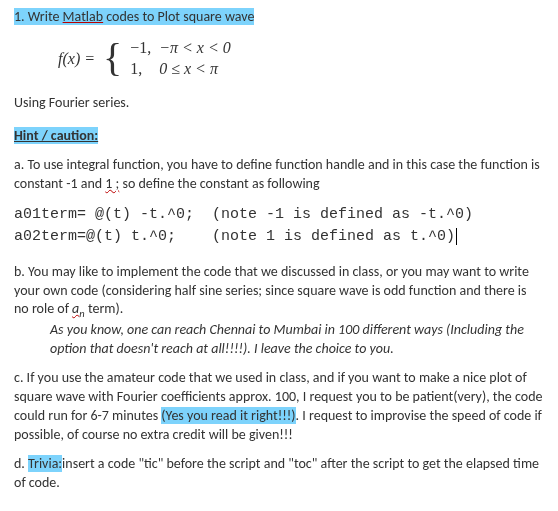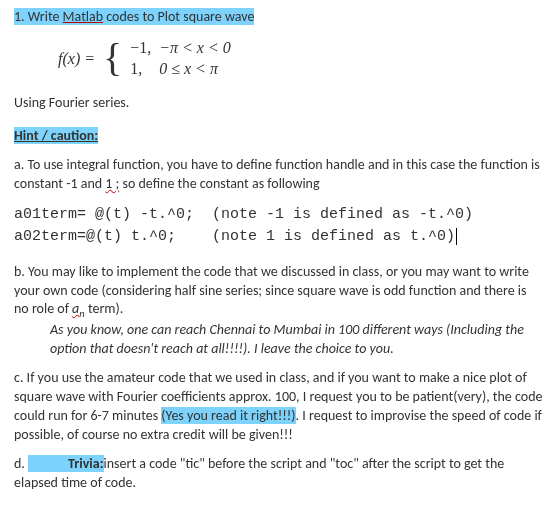--- a/index.html
+++ b/index.html
@@ -17,21 +17,21 @@
     .title-line { margin-bottom: 10px; }
     .eqn { margin: 6px 0 14px 0; font-family: 'Times New Roman', serif; font-size: 16px; }
     .eqn-table { border-collapse: collapse; margin-left: 40px; }
     .eqn-table td { vertical-align: middle; padding: 0 4px; }
     .big-brace { font-size: 40px; line-height: 32px; font-family: 'Times New Roman', serif; }
     .section { margin: 14px 0 10px 0; }
     .hint { font-weight: bold; text-decoration: underline; text-align: right; }
     .para { margin: 10px 0; }
     .mono { font-family: 'Courier New', monospace; font-size: 15px; margin: 6px 0 14px 0; line-height: 1.5; white-space: pre; }
     .italic { font-style: italic; margin-left: 36px; }
-    .bold { font-weight: bold; padding-left: 40px; }
+    .bold { font-weight: normal; }
     .wavy { text-decoration: underline wavy #b00; text-decoration-thickness: 1px; }
     .sub { vertical-align: sub; font-size: 0.75em; font-style: italic; }
     .cursor { border-right: 1px solid #000; margin-left: 1px; }
   </style>
 </head>
 <body>
 
 <div class="title-line">
   <span class="hl"><span>1. Write </span><span class="underline">Matlab</span><span> codes to Plot square wave</span></span>
 </div>

